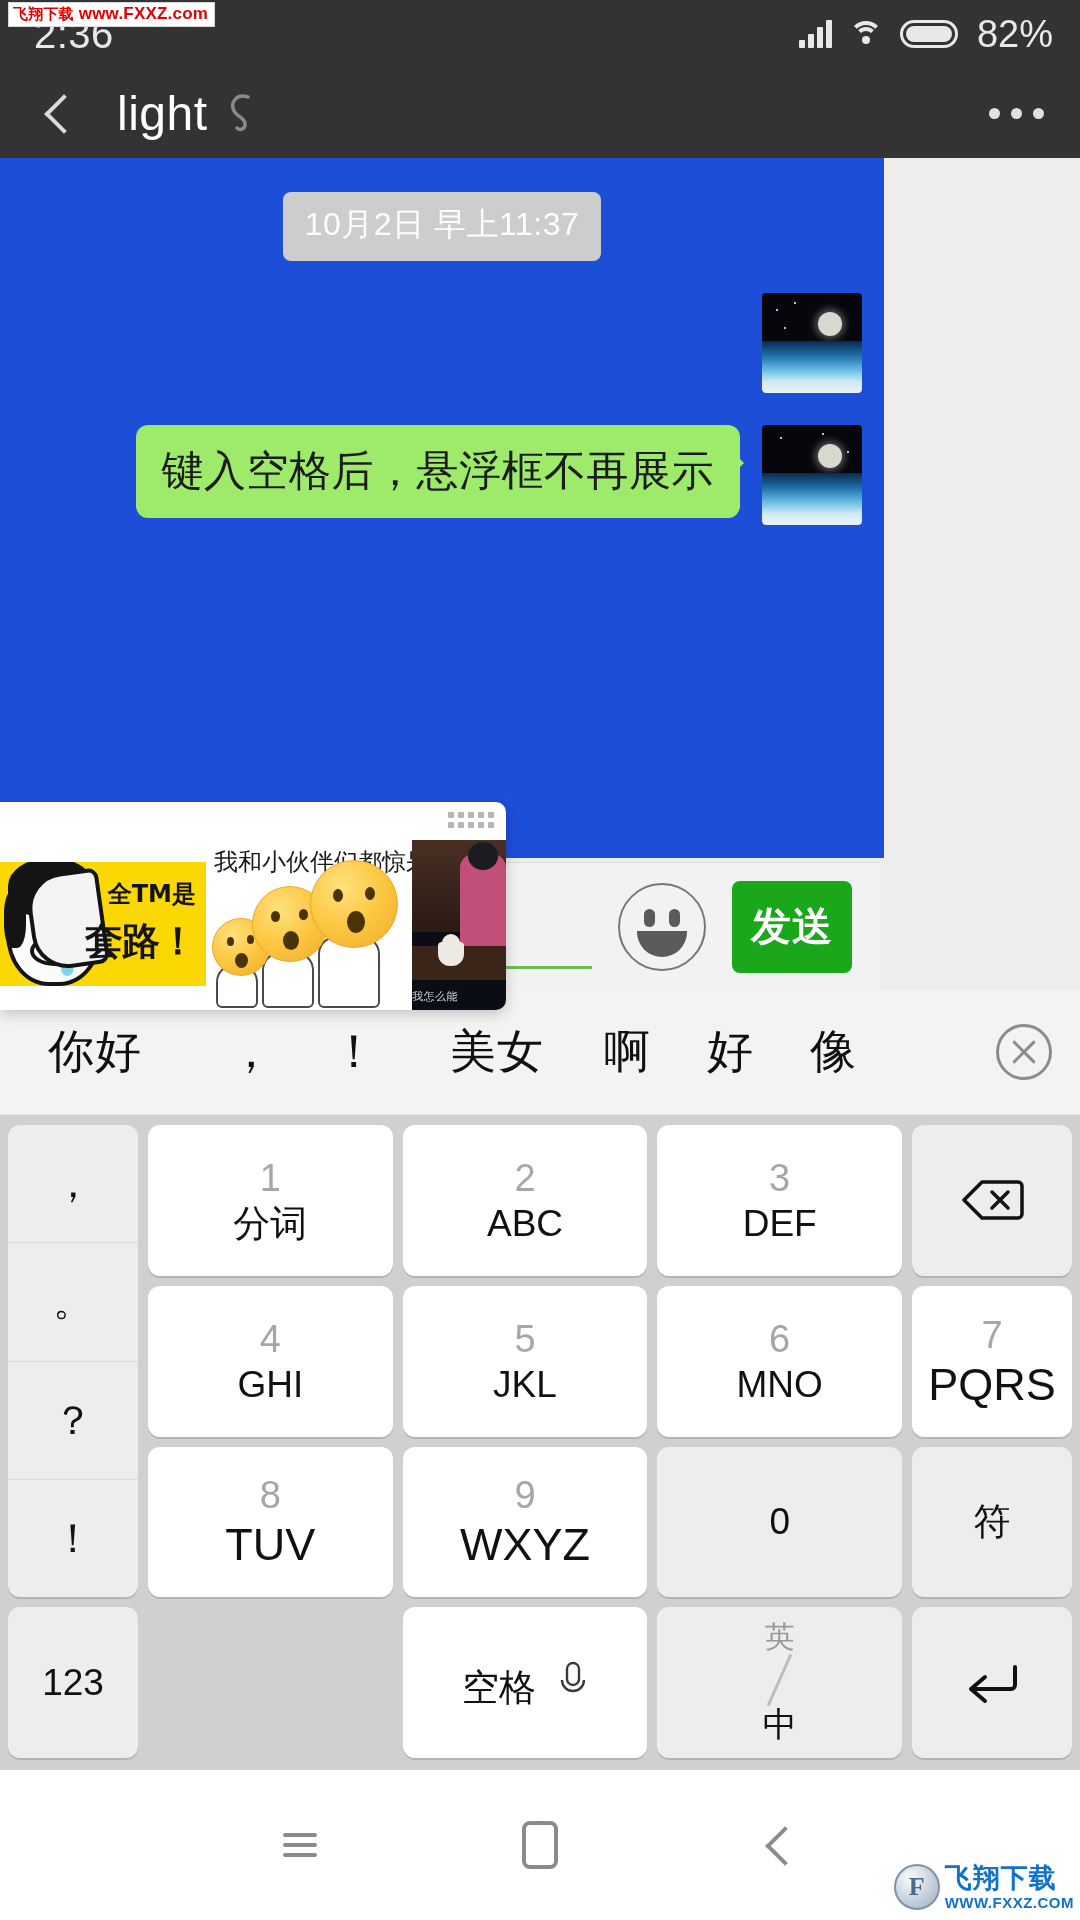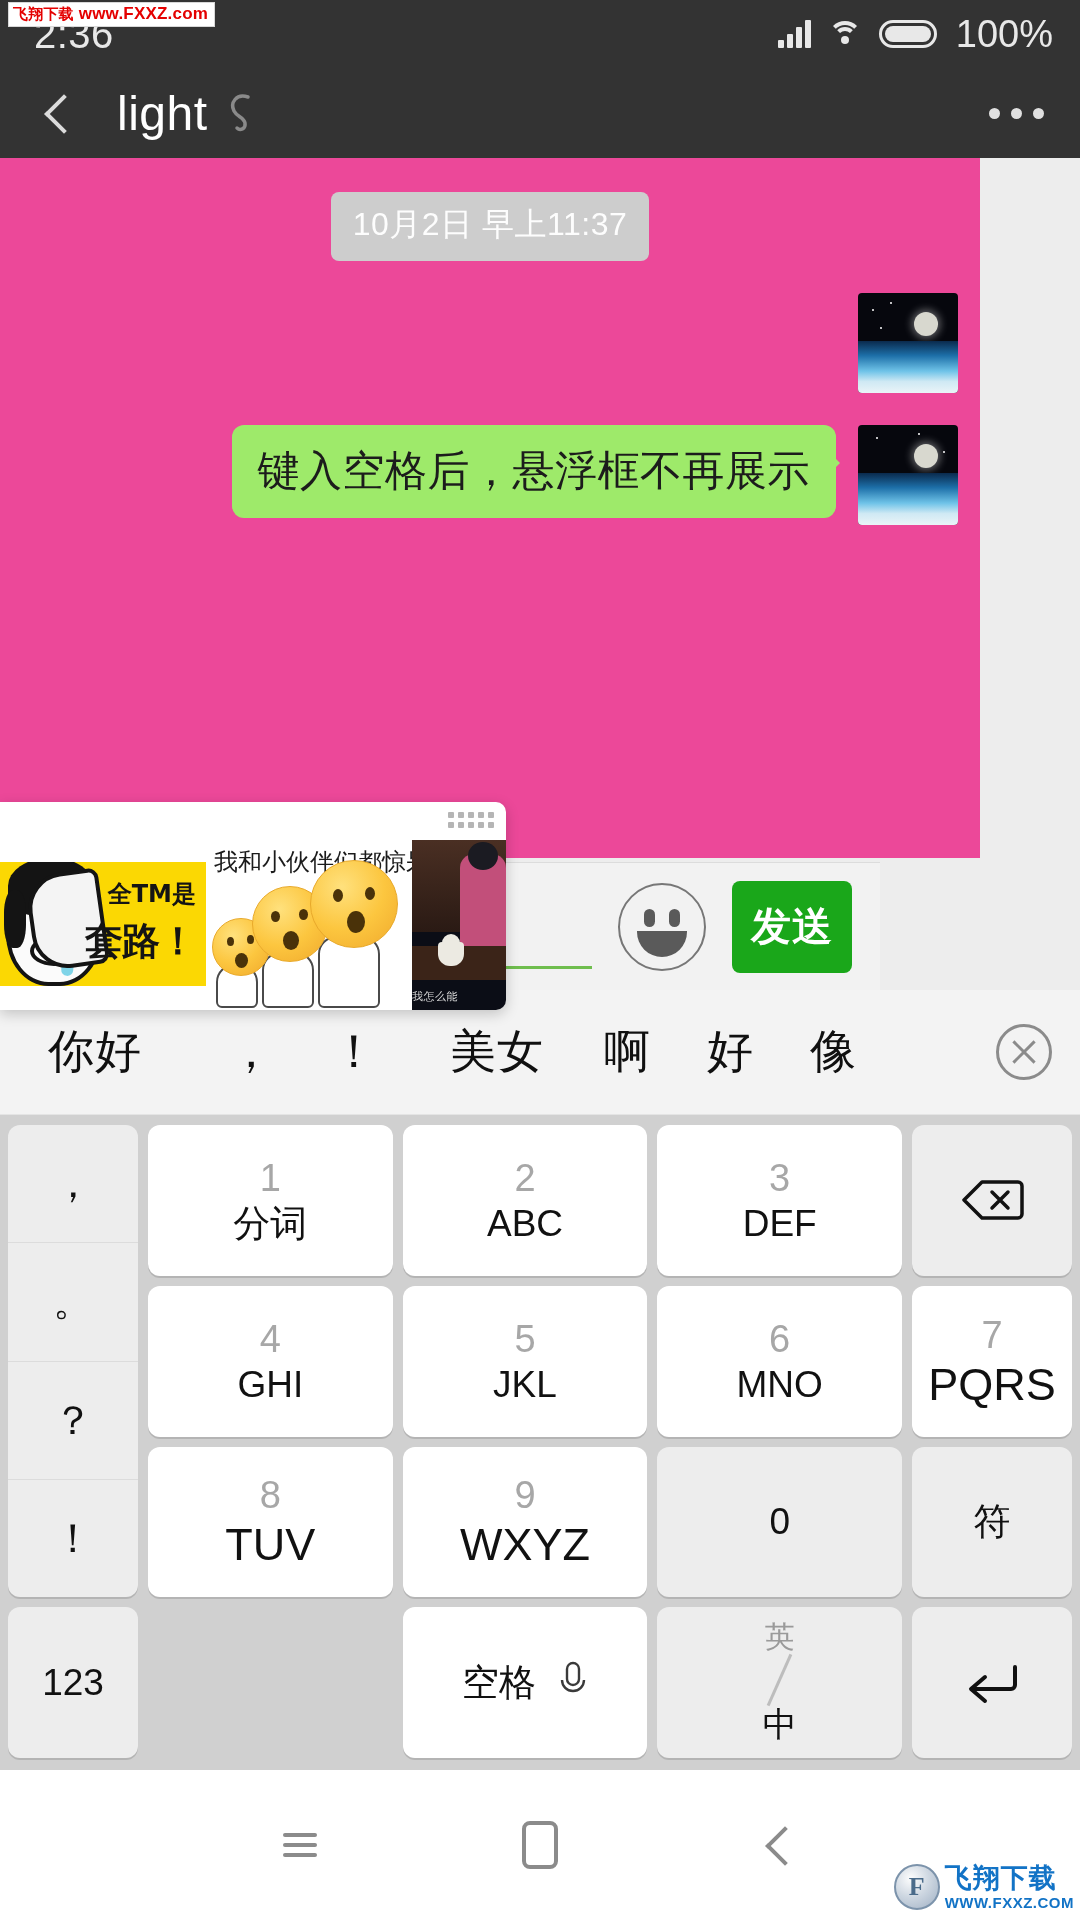--- a/index.html
+++ b/index.html
@@ -80,22 +80,22 @@
     transform: rotate(45deg);
   }
   .title { color: #fff; font-size: 48px; margin-left: 43px; letter-spacing: .5px; }
   .ear-icon { margin-left: 18px; width: 34px; height: 44px; position: relative; }
   .ear-icon svg { display:block; }
   .more-dots { margin-left: auto; display: flex; gap: 11px; }
   .more-dots i { width: 11px; height: 11px; border-radius: 50%; background: #e0e0e0; display: block; }
 
   
   .chat {
-    position: absolute; left: 0; top: 158px; width: 980px; height: 700px;
-    background: #ec4899; overflow: hidden;
+    position: absolute; left: 0; top: 158px; width: 884px; height: 700px;
+    background: #1d4ed8; overflow: hidden;
   }
   .datechip-wrap { display: flex; justify-content: center; margin-top: 34px; }
   .datechip {
     background: #cdcdcd; color: #fdfdfd; font-size: 32px;
     padding: 11px 22px 14px; border-radius: 8px; letter-spacing: .5px;
   }
   .msg-row {
     display: flex; justify-content: flex-end; align-items: flex-start;
     padding: 0 22px 0 0; margin-top: 32px;
   }
@@ -282,21 +282,21 @@
   .punct-col {
     grid-row: 1 / span 3; background: #ededed; border-radius: 12px;
     box-shadow: 0 2px 0 #b4b4b4; display: flex; flex-direction: column;
   }
   .punct-col div {
     flex: 1; display: flex; align-items: center; justify-content: center;
     font-size: 40px; color: #111; border-bottom: 1px solid #dcdcdc;
   }
   .punct-col div:last-child { border-bottom: none; }
   .key-space { grid-column: 3 / span 1; }
-  .space-inner { display: flex; align-items: center; gap: 22px; }
+  .space-inner { display: flex; align-items: flex-end; gap: 22px; }
   .key-lang .en { font-size: 30px; color: #9a9a9a; }
   .key-lang .zh { font-size: 34px; color: #111; }
   .key-lang .slash {
     width: 3px; height: 56px; background: #bdbdbd; transform: rotate(24deg); margin: -6px 0;
   }
   .key-lang { flex-direction: column; }
 
   
   .navbar {
     position: absolute; left: 0; bottom: 0; width: 1080px; height: 150px;
@@ -335,21 +335,21 @@
           <i></i>
         </div>
       <div class="wifi">
           <b></b>
           <b></b>
           <b></b>
         </div>
       <div class="batt">
           <i></i>
         </div>
-      <div class="status-pct">100%</div>
+      <div class="status-pct">82%</div>
     </div>
   </div>
 
   <div class="header">
     <div class="back-chevron"></div>
     <div class="title">light</div>
     <div class="ear-icon">
       <svg width="34" height="44" viewBox="0 0 34 44">
         <path d="M22 6 C10 2 4 12 8 20 C11 26 18 26 19 32 C20 38 14 40 11 37" fill="none" stroke="#8a8a8a" stroke-width="3.5" stroke-linecap="round"></path>
       </svg>

